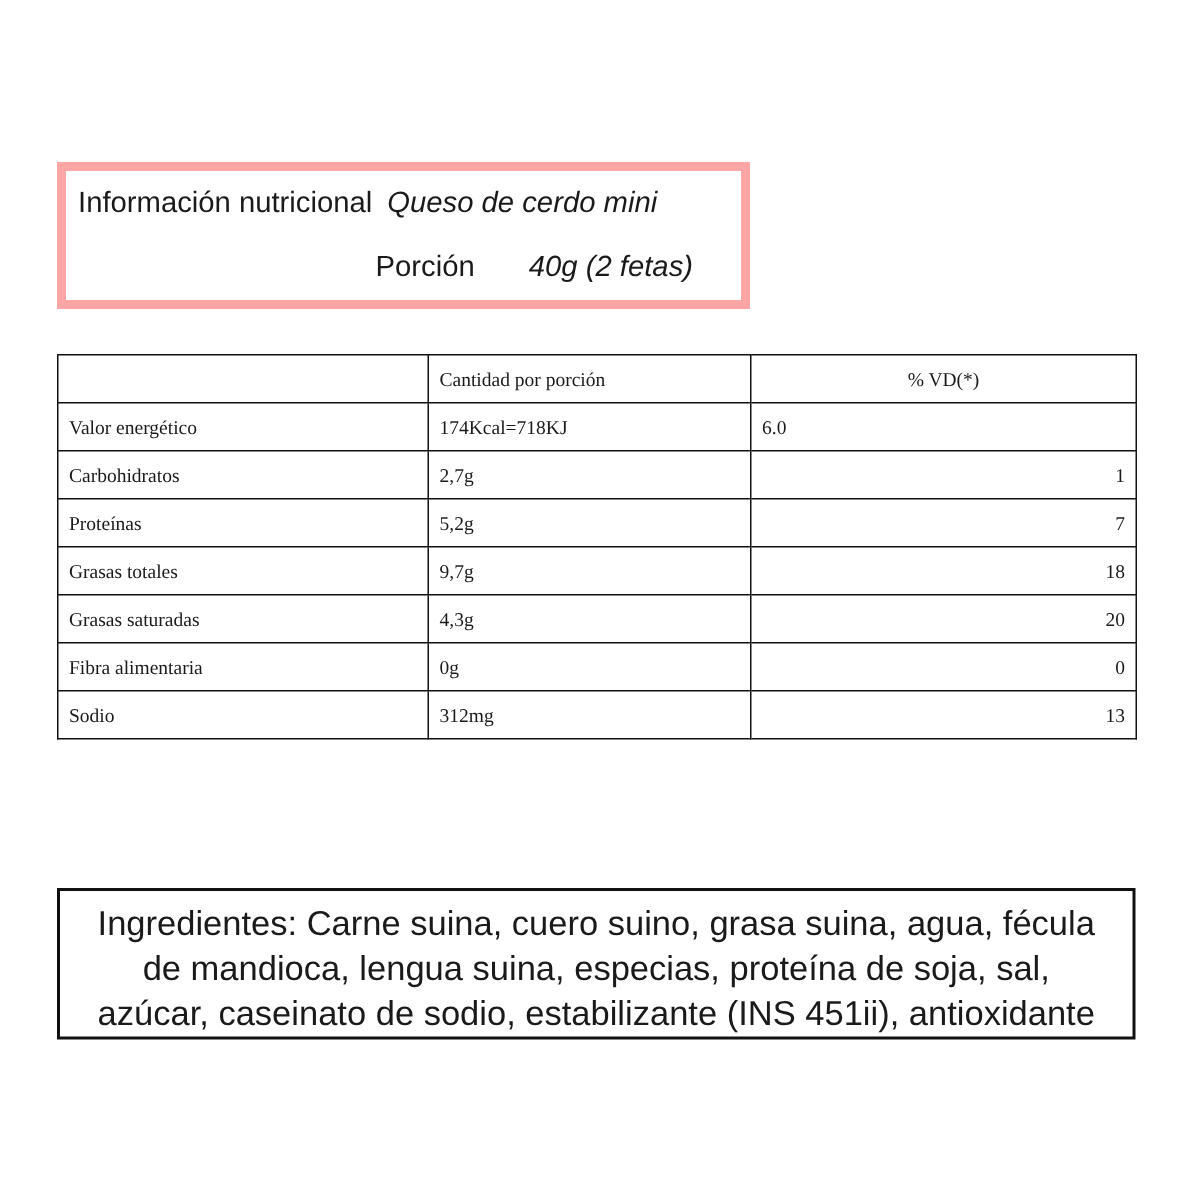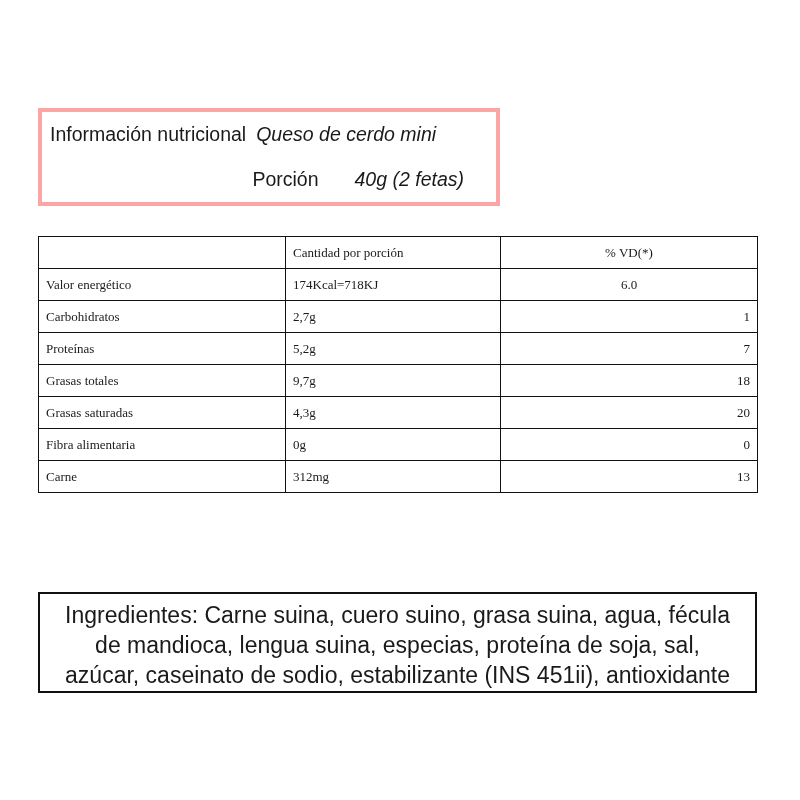--- a/index.html
+++ b/index.html
@@ -24,21 +24,21 @@
     height: 800px;
   }
 
   
   .header-box {
     position: absolute;
     left: 38px;
     top: 108px;
     width: 462px;
     height: 98px;
-    border: 4px solid #fca5a5;
+    border: 6px solid #fca5a5;
     box-sizing: border-box;
     display: flex;
     flex-direction: column;
     justify-content: center;
   }
   .header-row {
     display: flex;
     align-items: center;
     padding: 0 8px;
     height: 49px;
@@ -86,21 +86,21 @@
     font-family: Liberation Serif, serif;
   }
   .nutrition-table .col-name   { width: 247px; text-align: left; }
   .nutrition-table .col-amount { width: 215px; text-align: left; }
   .nutrition-table .col-vd     { width: 257px; text-align: right; }
 
   .nutrition-table thead td.col-amount { text-align: left; }
   .nutrition-table thead td.col-vd { text-align: center; }
 
   .nutrition-table tr.energy-row td.col-amount { text-align: left; }
-  .nutrition-table tr.energy-row td.col-vd { text-align: center; }
+  .nutrition-table tr.energy-row td.col-vd { text-align: left; }
 
   
   .ingredients-box {
     position: absolute;
     left: 38px;
     top: 592px;
     width: 719px;
     height: 101px;
     border: 2px solid #111111;
     box-sizing: border-box;
@@ -163,21 +163,21 @@
         <td class="col-name">Grasas saturadas</td>
         <td class="col-amount">4,3g</td>
         <td class="col-vd">20</td>
       </tr>
       <tr>
         <td class="col-name">Fibra alimentaria</td>
         <td class="col-amount">0g</td>
         <td class="col-vd">0</td>
       </tr>
       <tr>
-        <td class="col-name">Carne</td>
+        <td class="col-name">Sodio</td>
         <td class="col-amount">312mg</td>
         <td class="col-vd">13</td>
       </tr>
     </tbody>
   </table>
 
   <div class="ingredients-box">
     <p class="ingredients-text">Ingredientes: Carne suina, cuero suino, grasa suina, agua, fécula de mandioca, lengua suina, especias, proteína de soja, sal, azúcar, caseinato de sodio, estabilizante (INS 451ii), antioxidante (INS 300),</p>
   </div>
 

